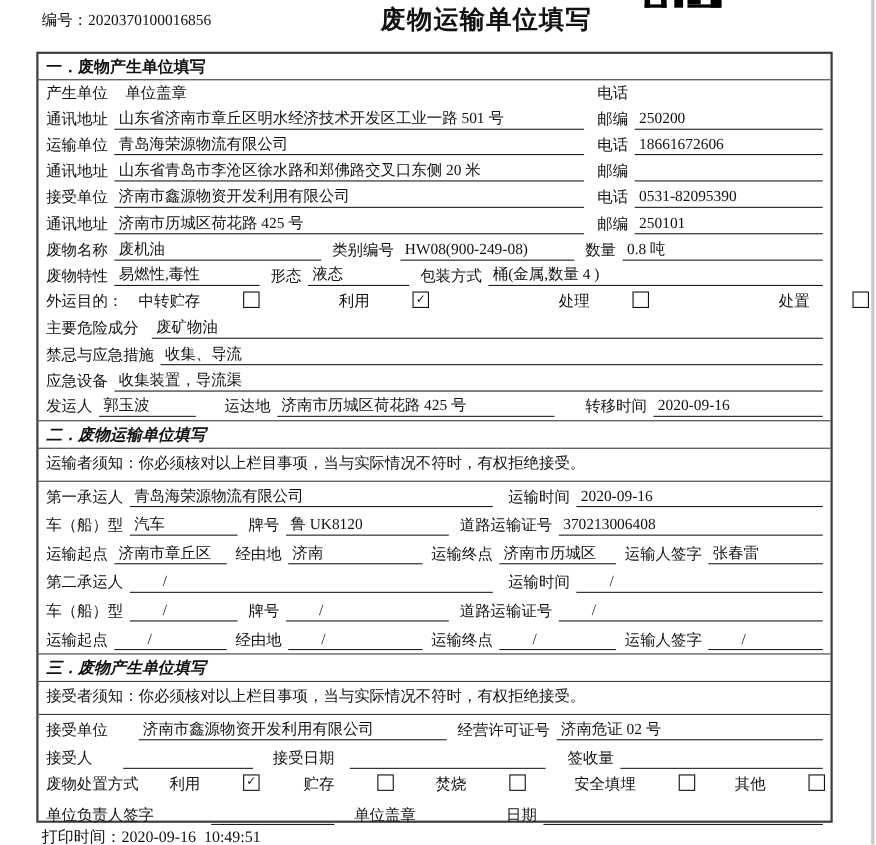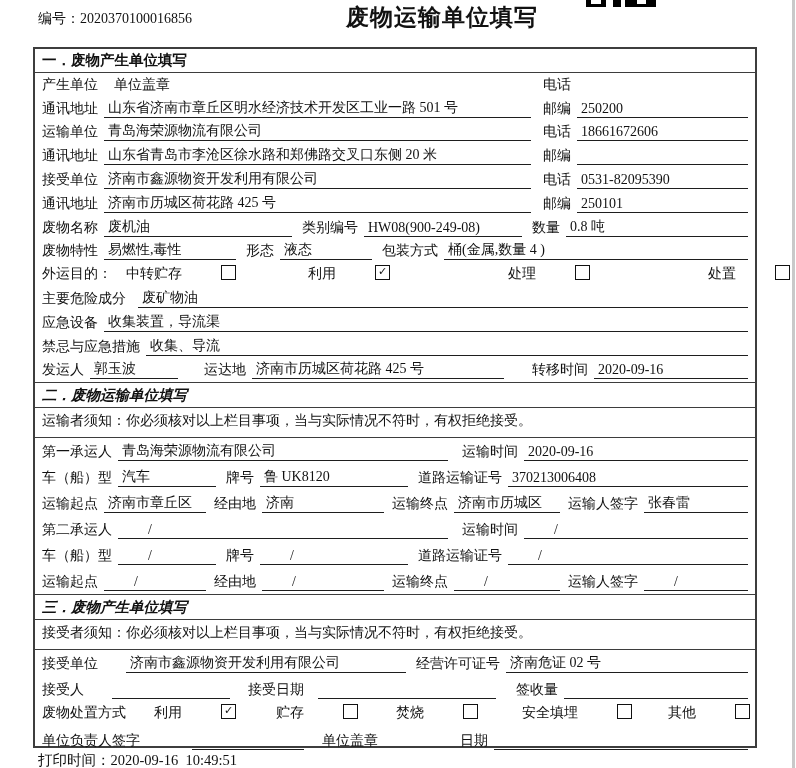--- a/index.html
+++ b/index.html
@@ -168,27 +168,27 @@
       <span class="ck"></span>
     </span>
   </div>
 
   <div class="r">
     <span class="lab">主要危险成分</span>
     <span class="u fill" style="margin-left:12px">废矿物油</span>
   </div>
 
   <div class="r">
+    <span class="lab">禁忌与应急措施</span>
+    <span class="u fill">收集、导流</span>
+  </div>
+
+  <div class="r">
     <span class="lab">应急设备</span>
     <span class="u fill">收集装置，导流渠</span>
-  </div>
-
-  <div class="r">
-    <span class="lab">禁忌与应急措施</span>
-    <span class="u fill">收集、导流</span>
   </div>
 
   <div class="r">
     <span class="lab">发运人</span>
     <span class="u" style="width:88px">郭玉波</span>
     <span class="lab" style="margin-left:26px">运达地</span>
     <span class="u" style="width:252px">济南市历城区荷花路 425 号</span>
     <span class="lab" style="margin-left:28px">转移时间</span>
     <span class="u fill">2020-09-16</span>
   </div>

